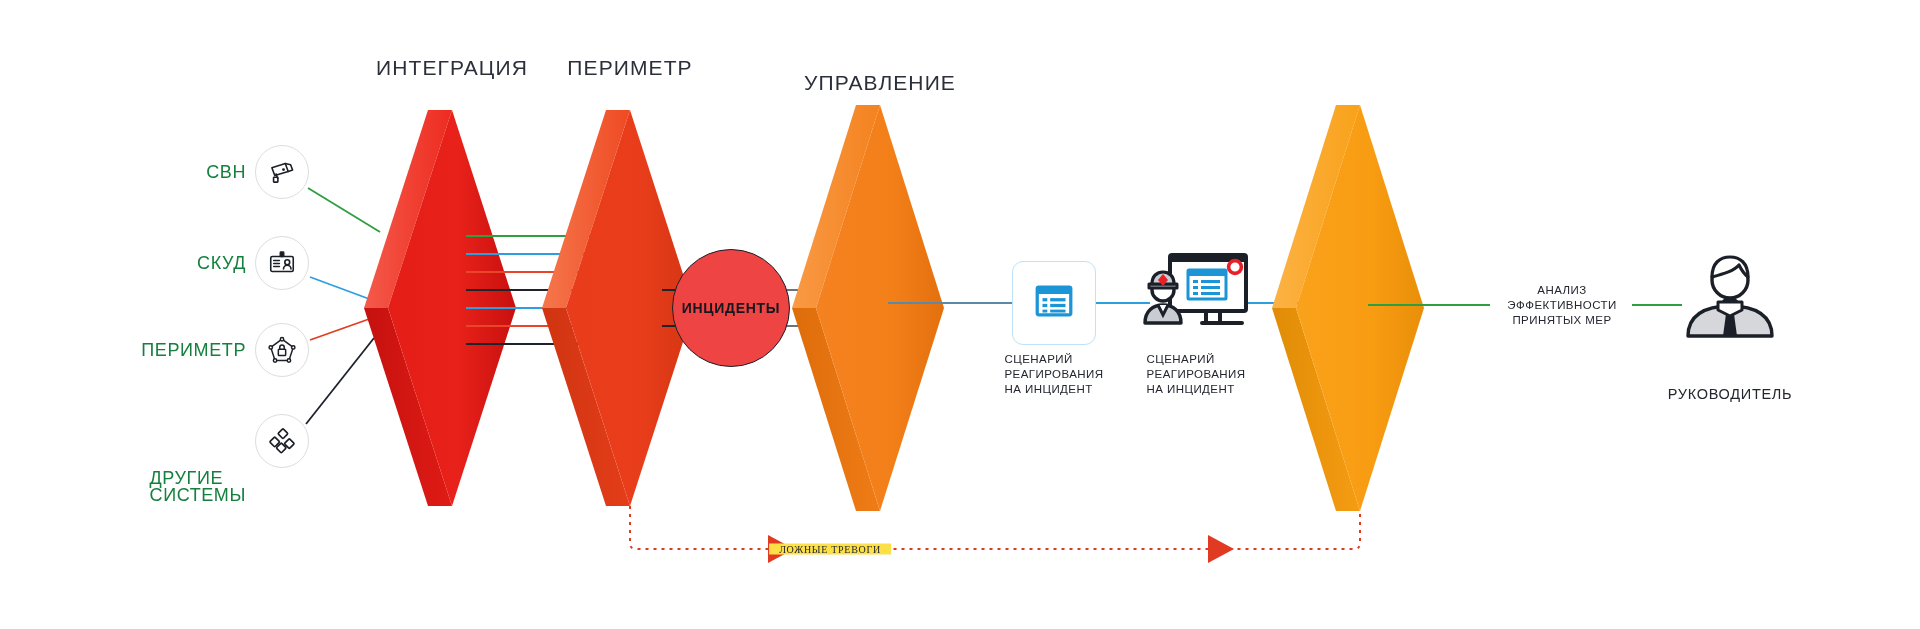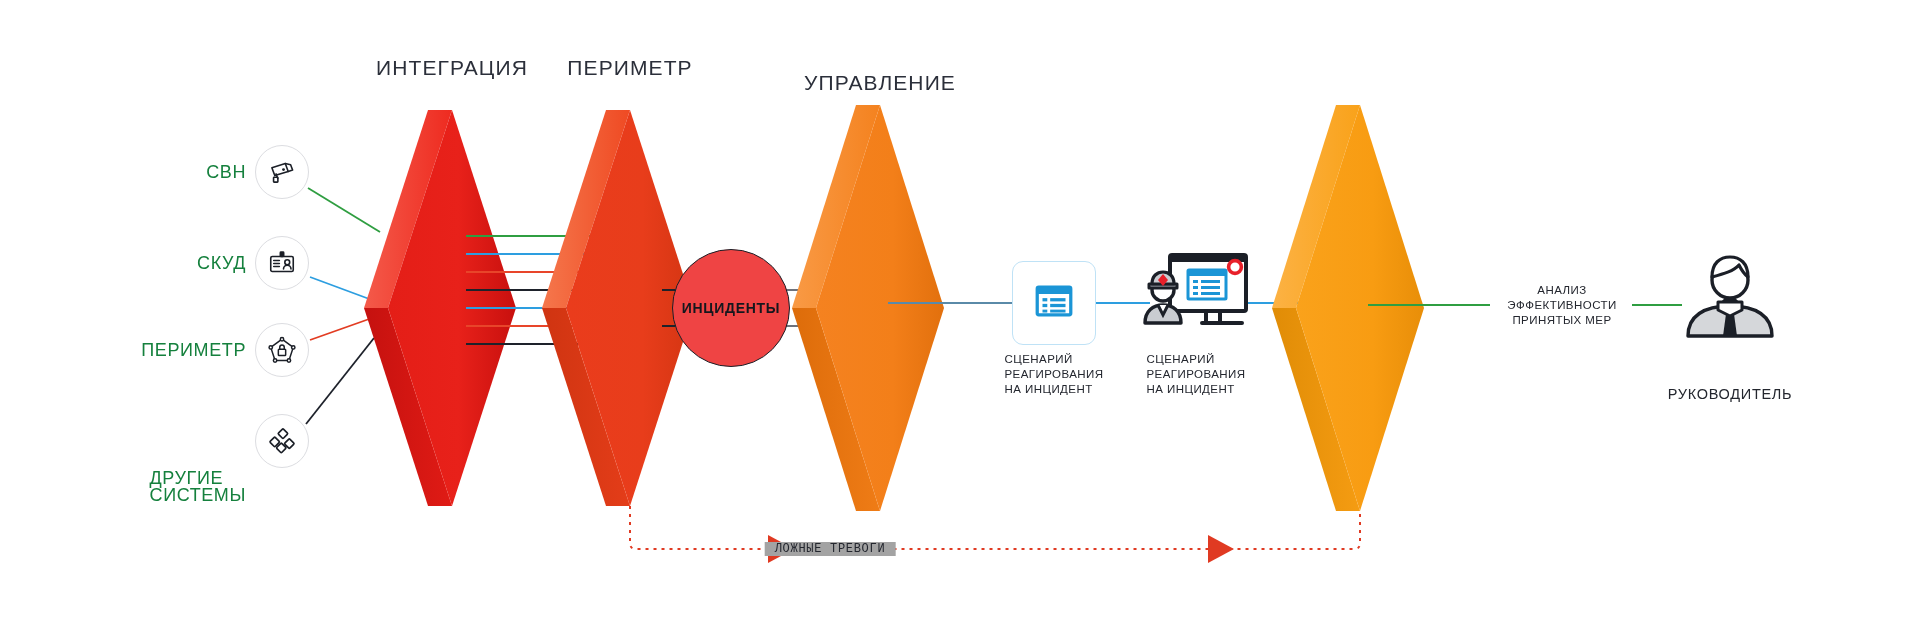--- a/index.html
+++ b/index.html
@@ -95,29 +95,29 @@
     text-align:center;
     white-space:pre-line;
     transform:translate(-50%,-50%);
     background:#fff;
     padding:0 4px;
     font-family:"Liberation Sans",sans-serif;
     z-index:30;
   }
   .false-alarm-label{
     position:absolute;
-    font-size:12px;
+    font-size:10px;
     letter-spacing:.7px;
     color:#23262e;
     white-space:nowrap;
     transform:translate(-50%,-50%);
-    background:#a3a3a3;
+    background:#fde047;
     padding:0 10px;
     z-index:30;
-    font-family:Liberation Mono, monospace;
+    font-family:Liberation Serif, serif;
   }
   .person-name{
     position:absolute;
     font-size:14.5px;
     letter-spacing:.7px;
     color:#23262e;
     white-space:nowrap;
     transform:translateX(-50%);
     font-family:"Liberation Sans",sans-serif;
   }

